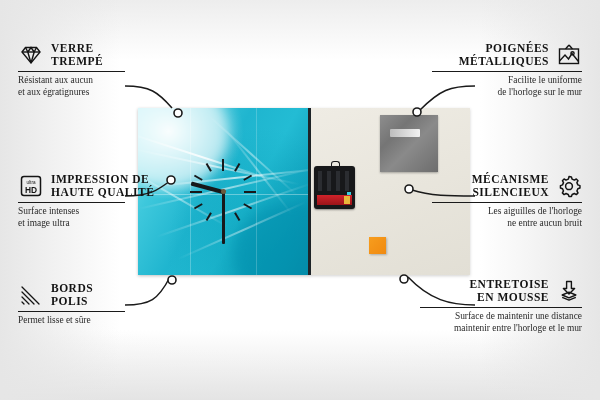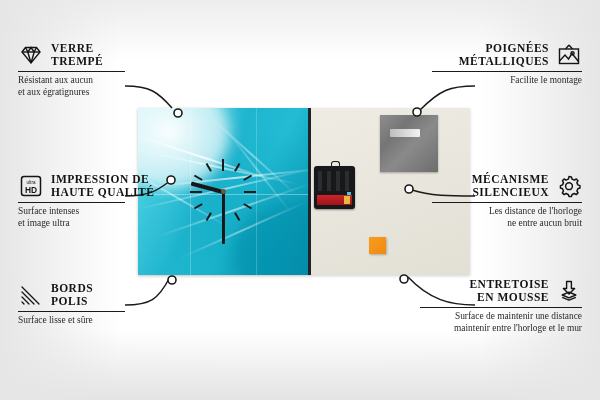--- a/index.html
+++ b/index.html
@@ -233,59 +233,60 @@
               <path d="M4 19 L6 21"></path>
         </g>
           </svg>
       </span>
       <span>
         <span class="ttl" style="display:block">BORDS</span>
         <span class="ttl" style="display:block">POLIS</span>
       </span>
     </div>
     <div class="rule" style="width:107px;"></div>
-    <div class="sub">Surface lisse et sûre</div>
+    <div class="sub">Permet lisse et sûre</div>
   </div>
 
   <div class="callout" style="left:432px;top:42px;width:150px;">
     <div class="head r">
       <span>
         <span class="ttl r" style="display:block">POIGNÉES</span>
         <span class="ttl r" style="display:block">MÉTALLIQUES</span>
       </span>
       <span class="ico">
         <svg viewBox="0 0 26 24" width="26" height="24">
             <g fill="none" stroke="#141414" stroke-width="1.4">
           <path d="M13 2 L9.5 6 M13 2 L16.5 6"></path>
           <rect x="3.5" y="6" width="19" height="14.5"></rect>
           <path d="M3.5 18 L9 12 L12.5 16 L16 10.5 L22.5 18.5"></path>
           <circle cx="16.5" cy="10.3" r="1.6"></circle>
         </g>
           </svg>
       </span>
     </div>
     <div class="rule" style="width:150px;margin-left:0;"></div>
-    <div class="sub r">Facilite le montage</div>
+    <div class="sub r">Facilite le uniforme</div>
+    <div class="sub r">de l'horloge sur le mur</div>
   </div>
 
   <div class="callout" style="left:432px;top:173px;width:150px;">
     <div class="head r">
       <span>
         <span class="ttl r" style="display:block">MÉCANISME</span>
         <span class="ttl r" style="display:block">SILENCIEUX</span>
       </span>
       <span class="ico">
         <svg viewBox="0 0 26 24" width="26" height="24">
           <path d="M13 2.5 l2.4 .55 .75 2.1 2.2 .95 1.95-1.1 1.7 1.7 -1.1 1.95 .95 2.2 2.1 .75 0 2.4 -2.1 .75 -.95 2.2 1.1 1.95 -1.7 1.7 -1.95-1.1 -2.2 .95 -.75 2.1 -2.4 0 -.75-2.1 -2.2-.95 -1.95 1.1 -1.7-1.7 1.1-1.95 -.95-2.2 -2.1-.75 0-2.4 2.1-.75 .95-2.2 -1.1-1.95 1.7-1.7 1.95 1.1 2.2-.95 .75-2.1 Z" fill="none" stroke="#141414" stroke-width="1.5" stroke-linejoin="round"></path>
           <circle cx="13" cy="12.2" r="3.4" fill="none" stroke="#141414" stroke-width="1.5"></circle>
         </svg>
       </span>
     </div>
     <div class="rule" style="width:150px;"></div>
-    <div class="sub r">Les distance de l'horloge</div>
+    <div class="sub r">Les aiguilles de l'horloge</div>
     <div class="sub r">ne entre aucun bruit</div>
   </div>
 
   <div class="callout" style="left:420px;top:278px;width:162px;">
     <div class="head r">
       <span>
         <span class="ttl r" style="display:block">ENTRETOISE</span>
         <span class="ttl r" style="display:block">EN MOUSSE</span>
       </span>
       <span class="ico">

